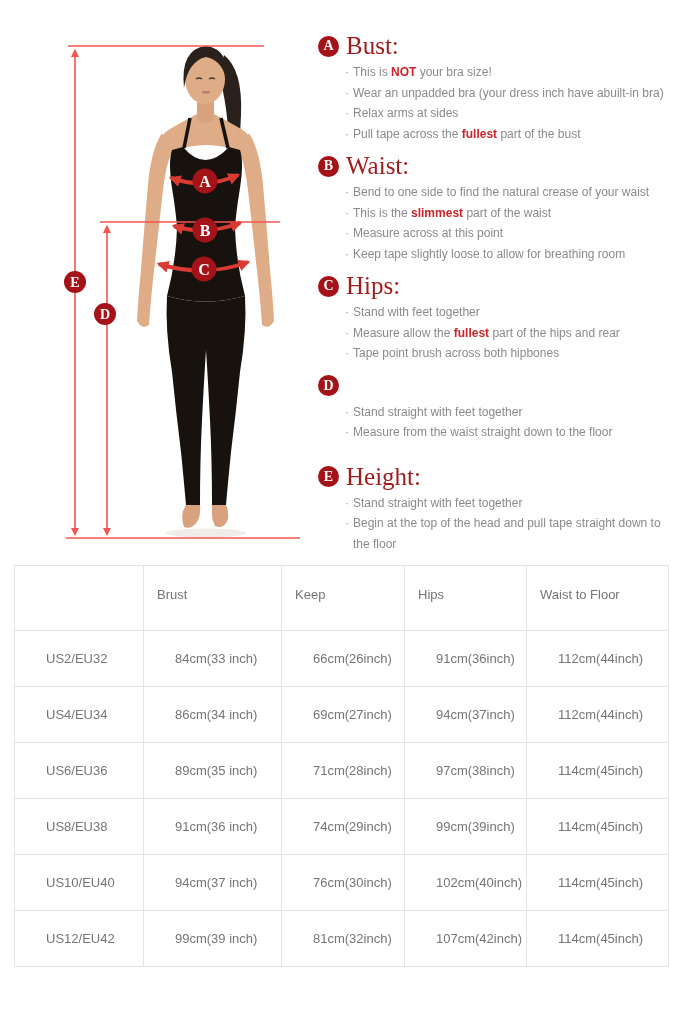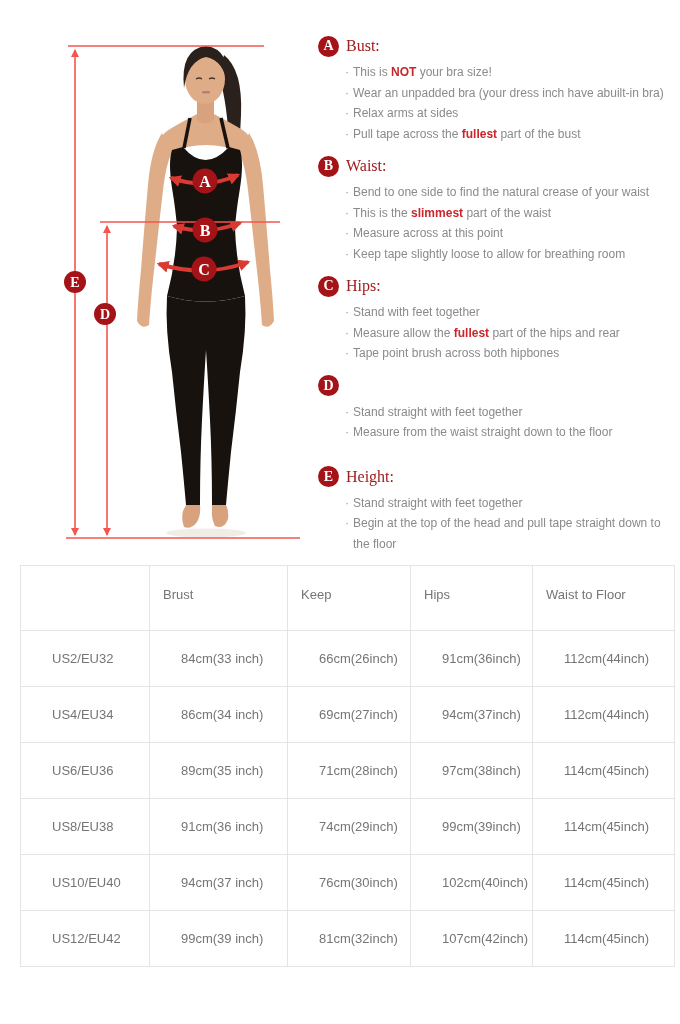--- a/index.html
+++ b/index.html
@@ -17,30 +17,30 @@
   .badge-letter.small{font-size:14px;}
 
   
   .sections{position:absolute;left:318px;top:33px;width:350px;}
   .section{margin-bottom:9px;}
   .section.extra-gap{margin-bottom:21px;}
   .sec-head{display:flex;align-items:center;height:26px;margin-bottom:3px;}
   .badge{flex:0 0 auto;width:21px;height:21px;border-radius:50%;background:#a41317;color:#fff;
          font-family:"Liberation Serif",serif;font-size:14px;font-weight:bold;
          display:flex;align-items:center;justify-content:center;line-height:1;}
-  .sec-title{font-family:"Liberation Serif",serif;font-size:16px;color:#a01d1d;margin-left:7px;}
+  .sec-title{font-family:"Liberation Serif",serif;font-size:25px;color:#a01d1d;margin-left:7px;}
   .section.indent .sec-title{margin-left:21px;}
   .bullets{padding-left:27px;}
   .bullet{display:flex;font-size:12px;color:#8a8a8a;line-height:20.5px;}
   .bullet .dot{flex:0 0 auto;width:8px;color:#9a9a9a;}
   .bullet .btext{flex:1 1 auto;}
   .hl{color:#c9252b;font-weight:bold;margin-top:28px;}
 
   
-  .size-table{position:absolute;left:20px;top:565px;border-collapse:collapse;table-layout:fixed;}
+  .size-table{position:absolute;left:14px;top:565px;border-collapse:collapse;table-layout:fixed;}
   .size-table th,.size-table td{border:1px solid #e4e4e4;font-weight:normal;text-align:left;
       font-size:13px;color:#757575;padding:0 4px 0 13px;vertical-align:middle;overflow:hidden;white-space:nowrap;}
   .size-table th{height:56px;padding-bottom:8px;}
   .size-table td{height:55px;padding-left:31px;}
 </style>
 </head>
 <body>
 
 <div class="canvas">
 

